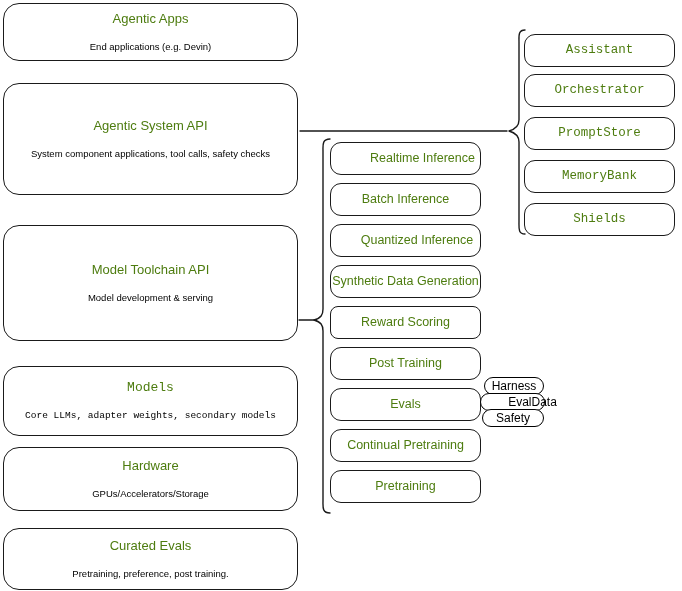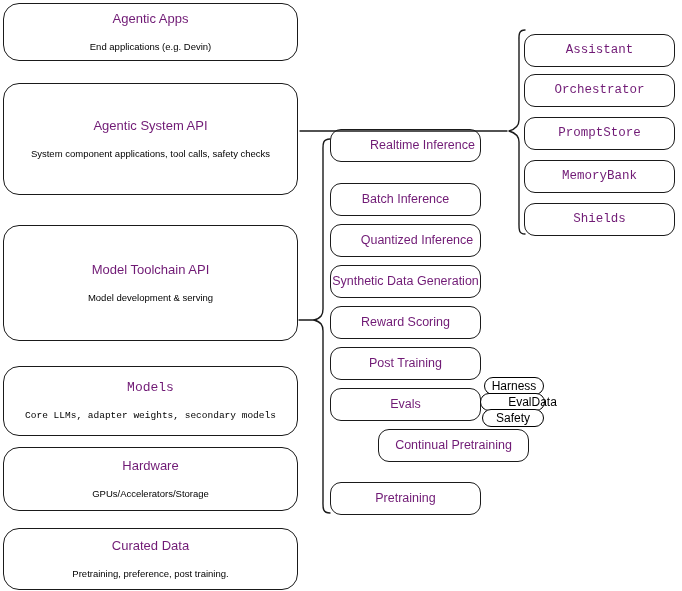--- a/index.html
+++ b/index.html
@@ -29,21 +29,21 @@
     background: #ffffff;
     display: flex;
     flex-direction: column;
     align-items: center;
     justify-content: center;
     text-align: center;
     line-height: 1.25;
   }
   .box .title {
     font-size: 13px;
-    color: #701a75;
+    color: #4d7c0f;
     white-space: nowrap;
   }
   .box .subtitle {
     font-size: 9.5px;
     color: #000;
     margin-top: 14px;
     white-space: nowrap;
   }
 
   
@@ -119,49 +119,49 @@
     <div class="title">Models</div>
     <div class="subtitle">Core LLMs, adapter weights, secondary models</div>
   </div>
 
   <div class="box layer-box" style="top:447px;height:64px;">
     <div class="title">Hardware</div>
     <div class="subtitle">GPUs/Accelerators/Storage</div>
   </div>
 
   <div class="box layer-box" style="top:528px;height:62px;">
-    <div class="title">Curated Data</div>
+    <div class="title">Curated Evals</div>
     <div class="subtitle">Pretraining, preference, post training.</div>
   </div>
 
-  <div class="box item-box mid-box" style="top:129px;padding-left:34px;">
+  <div class="box item-box mid-box" style="top:142px;padding-left:34px;">
     <div class="title">Realtime Inference</div>
   </div>
   <div class="box item-box mid-box" style="top:183px;">
     <div class="title">Batch Inference</div>
   </div>
   <div class="box item-box mid-box" style="top:224px;padding-left:23px;">
     <div class="title">Quantized Inference</div>
   </div>
   <div class="box item-box mid-box" style="top:265px;">
     <div class="title">Synthetic Data Generation</div>
   </div>
-  <div class="box item-box mid-box" style="top:306px;">
+  <div class="box item-box mid-box" style="top:306px;border-radius:8px;">
     <div class="title">Reward Scoring</div>
   </div>
   <div class="box item-box mid-box" style="top:388px;">
     <div class="title">Evals</div>
   </div>
   <div class="box item-box mid-box" style="top:347px;">
     <div class="title">Post Training</div>
   </div>
-  <div class="box item-box mid-box" style="top:429px;margin-left:48px;">
+  <div class="box item-box mid-box" style="top:429px;">
     <div class="title">Continual Pretraining</div>
   </div>
-  <div class="box item-box mid-box" style="top:482px;text-align:right;">
+  <div class="box item-box mid-box" style="top:470px;text-align:right;">
     <div class="title">Pretraining</div>
   </div>
 
   <div class="box item-box right-box" style="top:34px;">
     <div class="title">Assistant</div>
   </div>
   <div class="box item-box right-box" style="top:74px;">
     <div class="title">Orchestrator</div>
   </div>
   <div class="box item-box right-box" style="top:117px;">

